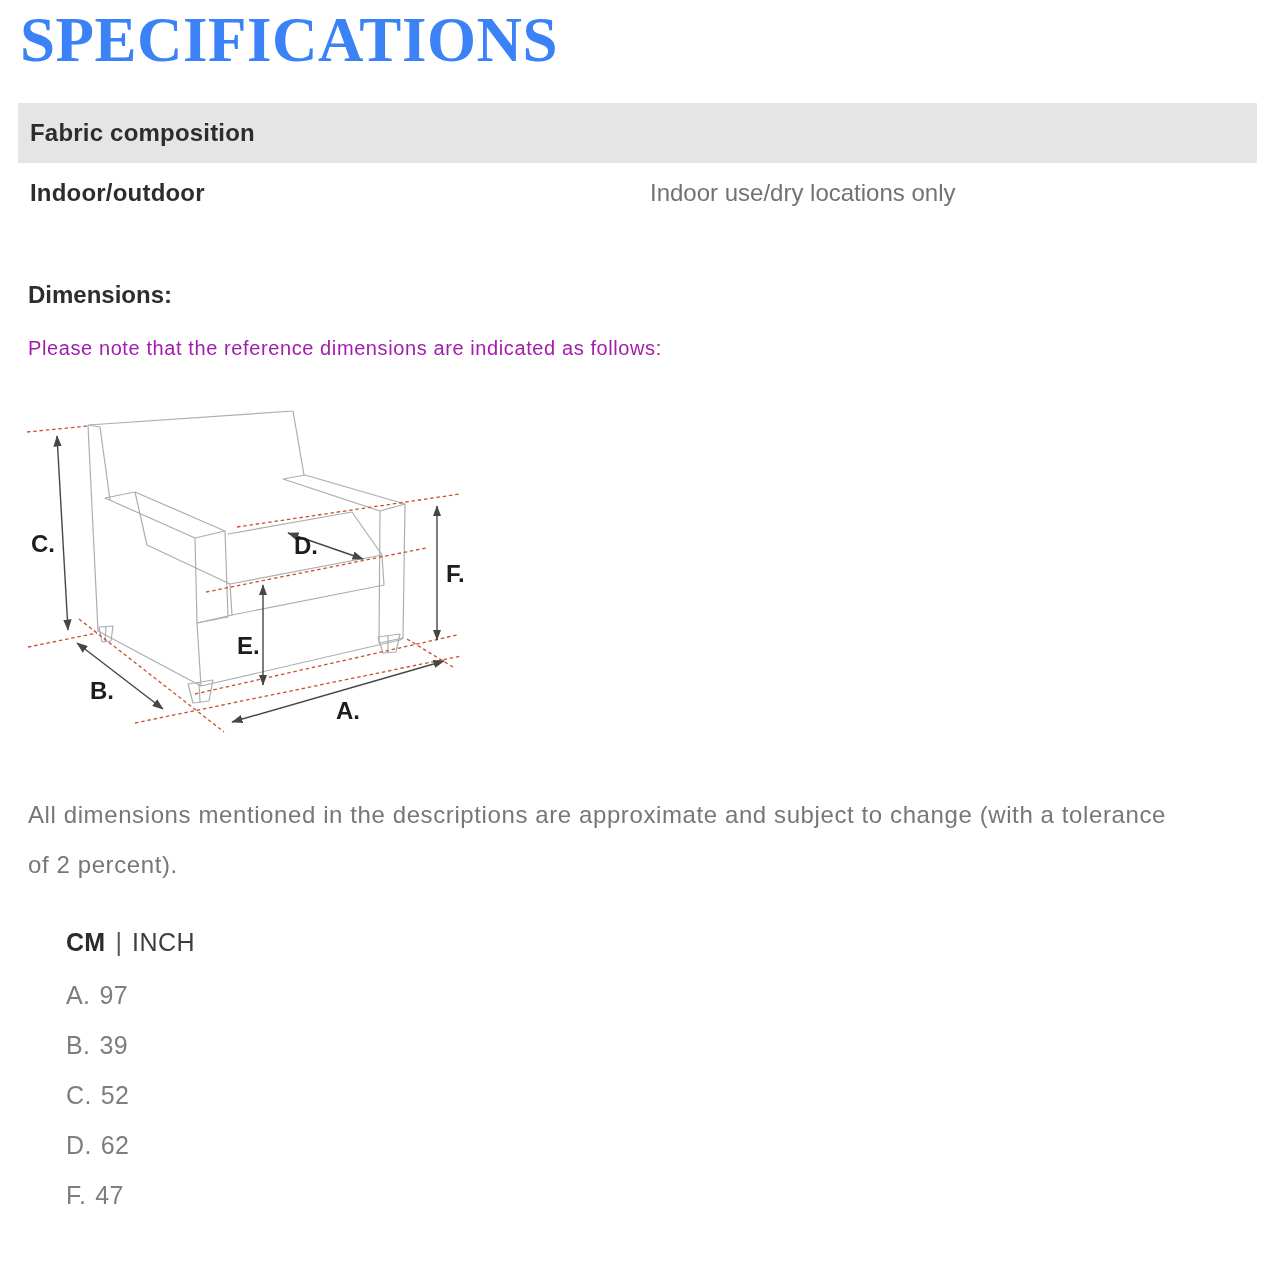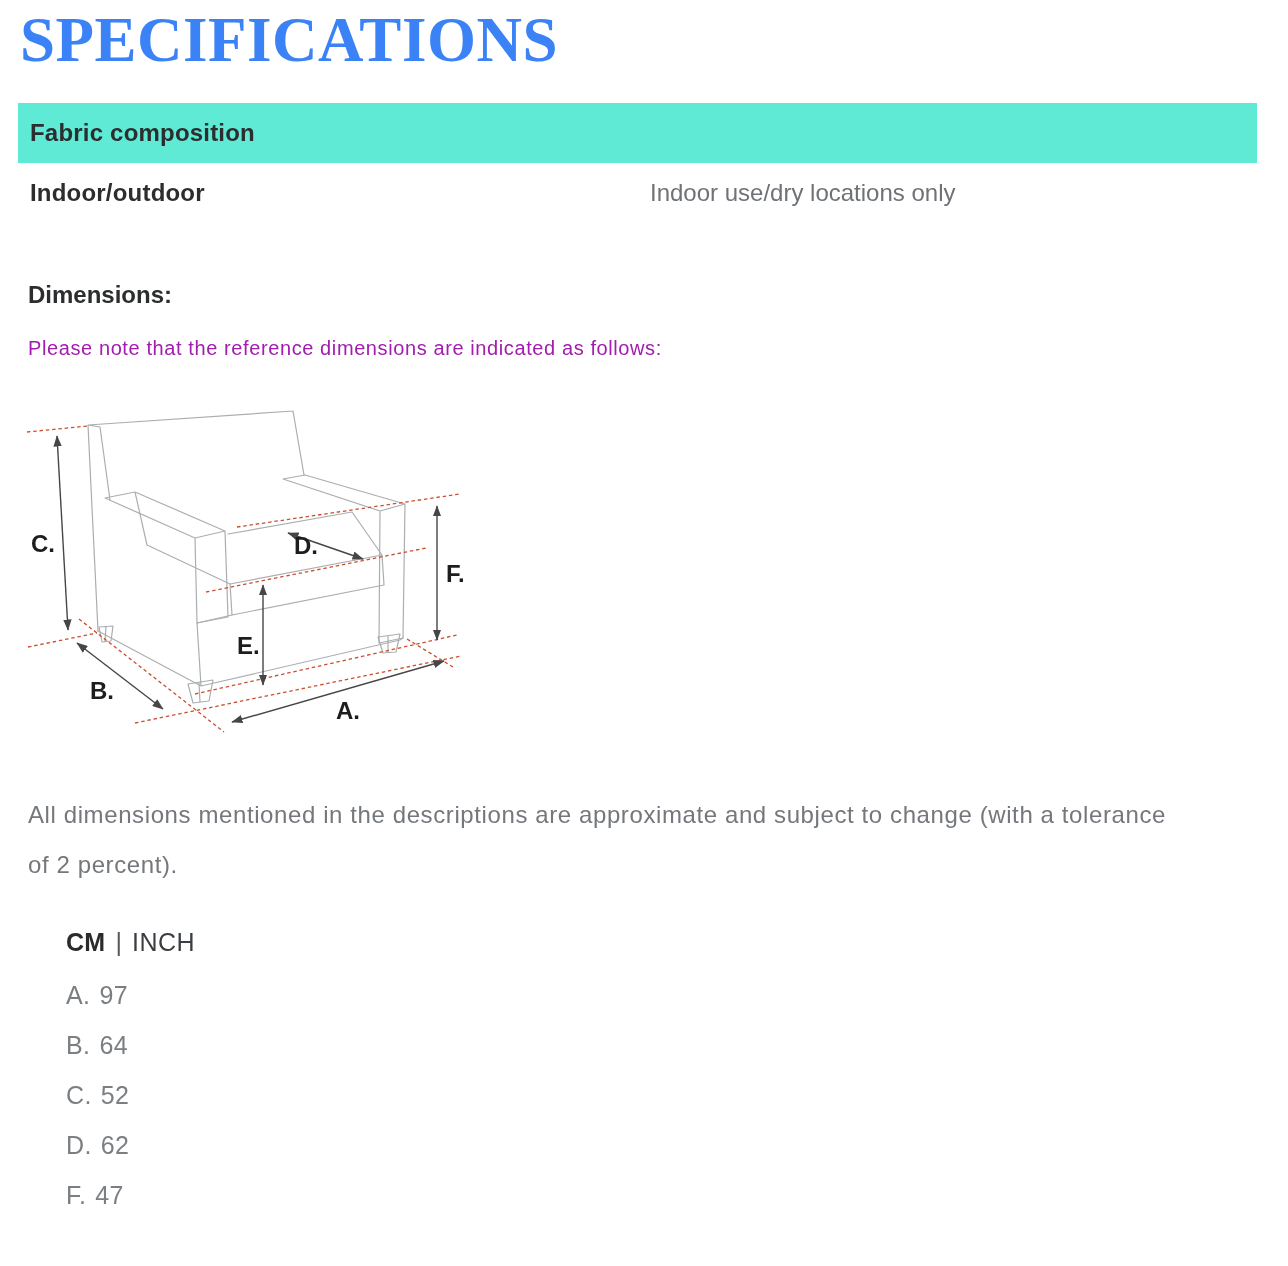--- a/index.html
+++ b/index.html
@@ -16,21 +16,21 @@
     font-weight: 600;
     font-size: 63px;
     line-height: 1.1;
     letter-spacing: 0.5px;
     color: #3b82f6;
     margin: 6px 0 12px 20px;
   }
 
   .spec-table { margin: 28px 31px 0 18px; font-size: 24px; }
   .spec-row { display: flex; align-items: center; height: 60px; }
-  .spec-row.shaded { background: #5eead4; }
+  .spec-row.shaded { background: #e5e5e5; }
   .spec-label {
     width: 632px; box-sizing: border-box; padding-left: 12px;
     font-weight: 700; color: #2c2d2e; letter-spacing: 0.2px;
   }
   .spec-value { color: #6f7276; }
 
   .section-heading {
     margin: 58px 0 0 28px;
     font-size: 24px; font-weight: 700; color: #2c2d2e;
   }
@@ -135,20 +135,20 @@
   </div>
 
   <p class="tolerance-note">All dimensions mentioned in the descriptions are approximate and subject to change (with a tolerance of 2 percent).</p>
 
   <div class="dims">
     <div class="dims-header">
       <span class="unit-primary">CM</span><span class="unit-sep">|</span><span class="unit-secondary">INCH</span>
     </div>
     <ul class="dims-list">
       <li><span class="dim-label">A.</span><span>97</span></li>
-      <li><span class="dim-label">B.</span><span>64</span></li>
+      <li><span class="dim-label">B.</span><span>39</span></li>
       <li><span class="dim-label">C.</span><span>52</span></li>
       <li><span class="dim-label">D.</span><span>62</span></li>
       <li><span class="dim-label">F.</span><span>47</span></li>
     </ul>
   </div>
 
 </div>
 
 </body></html>

